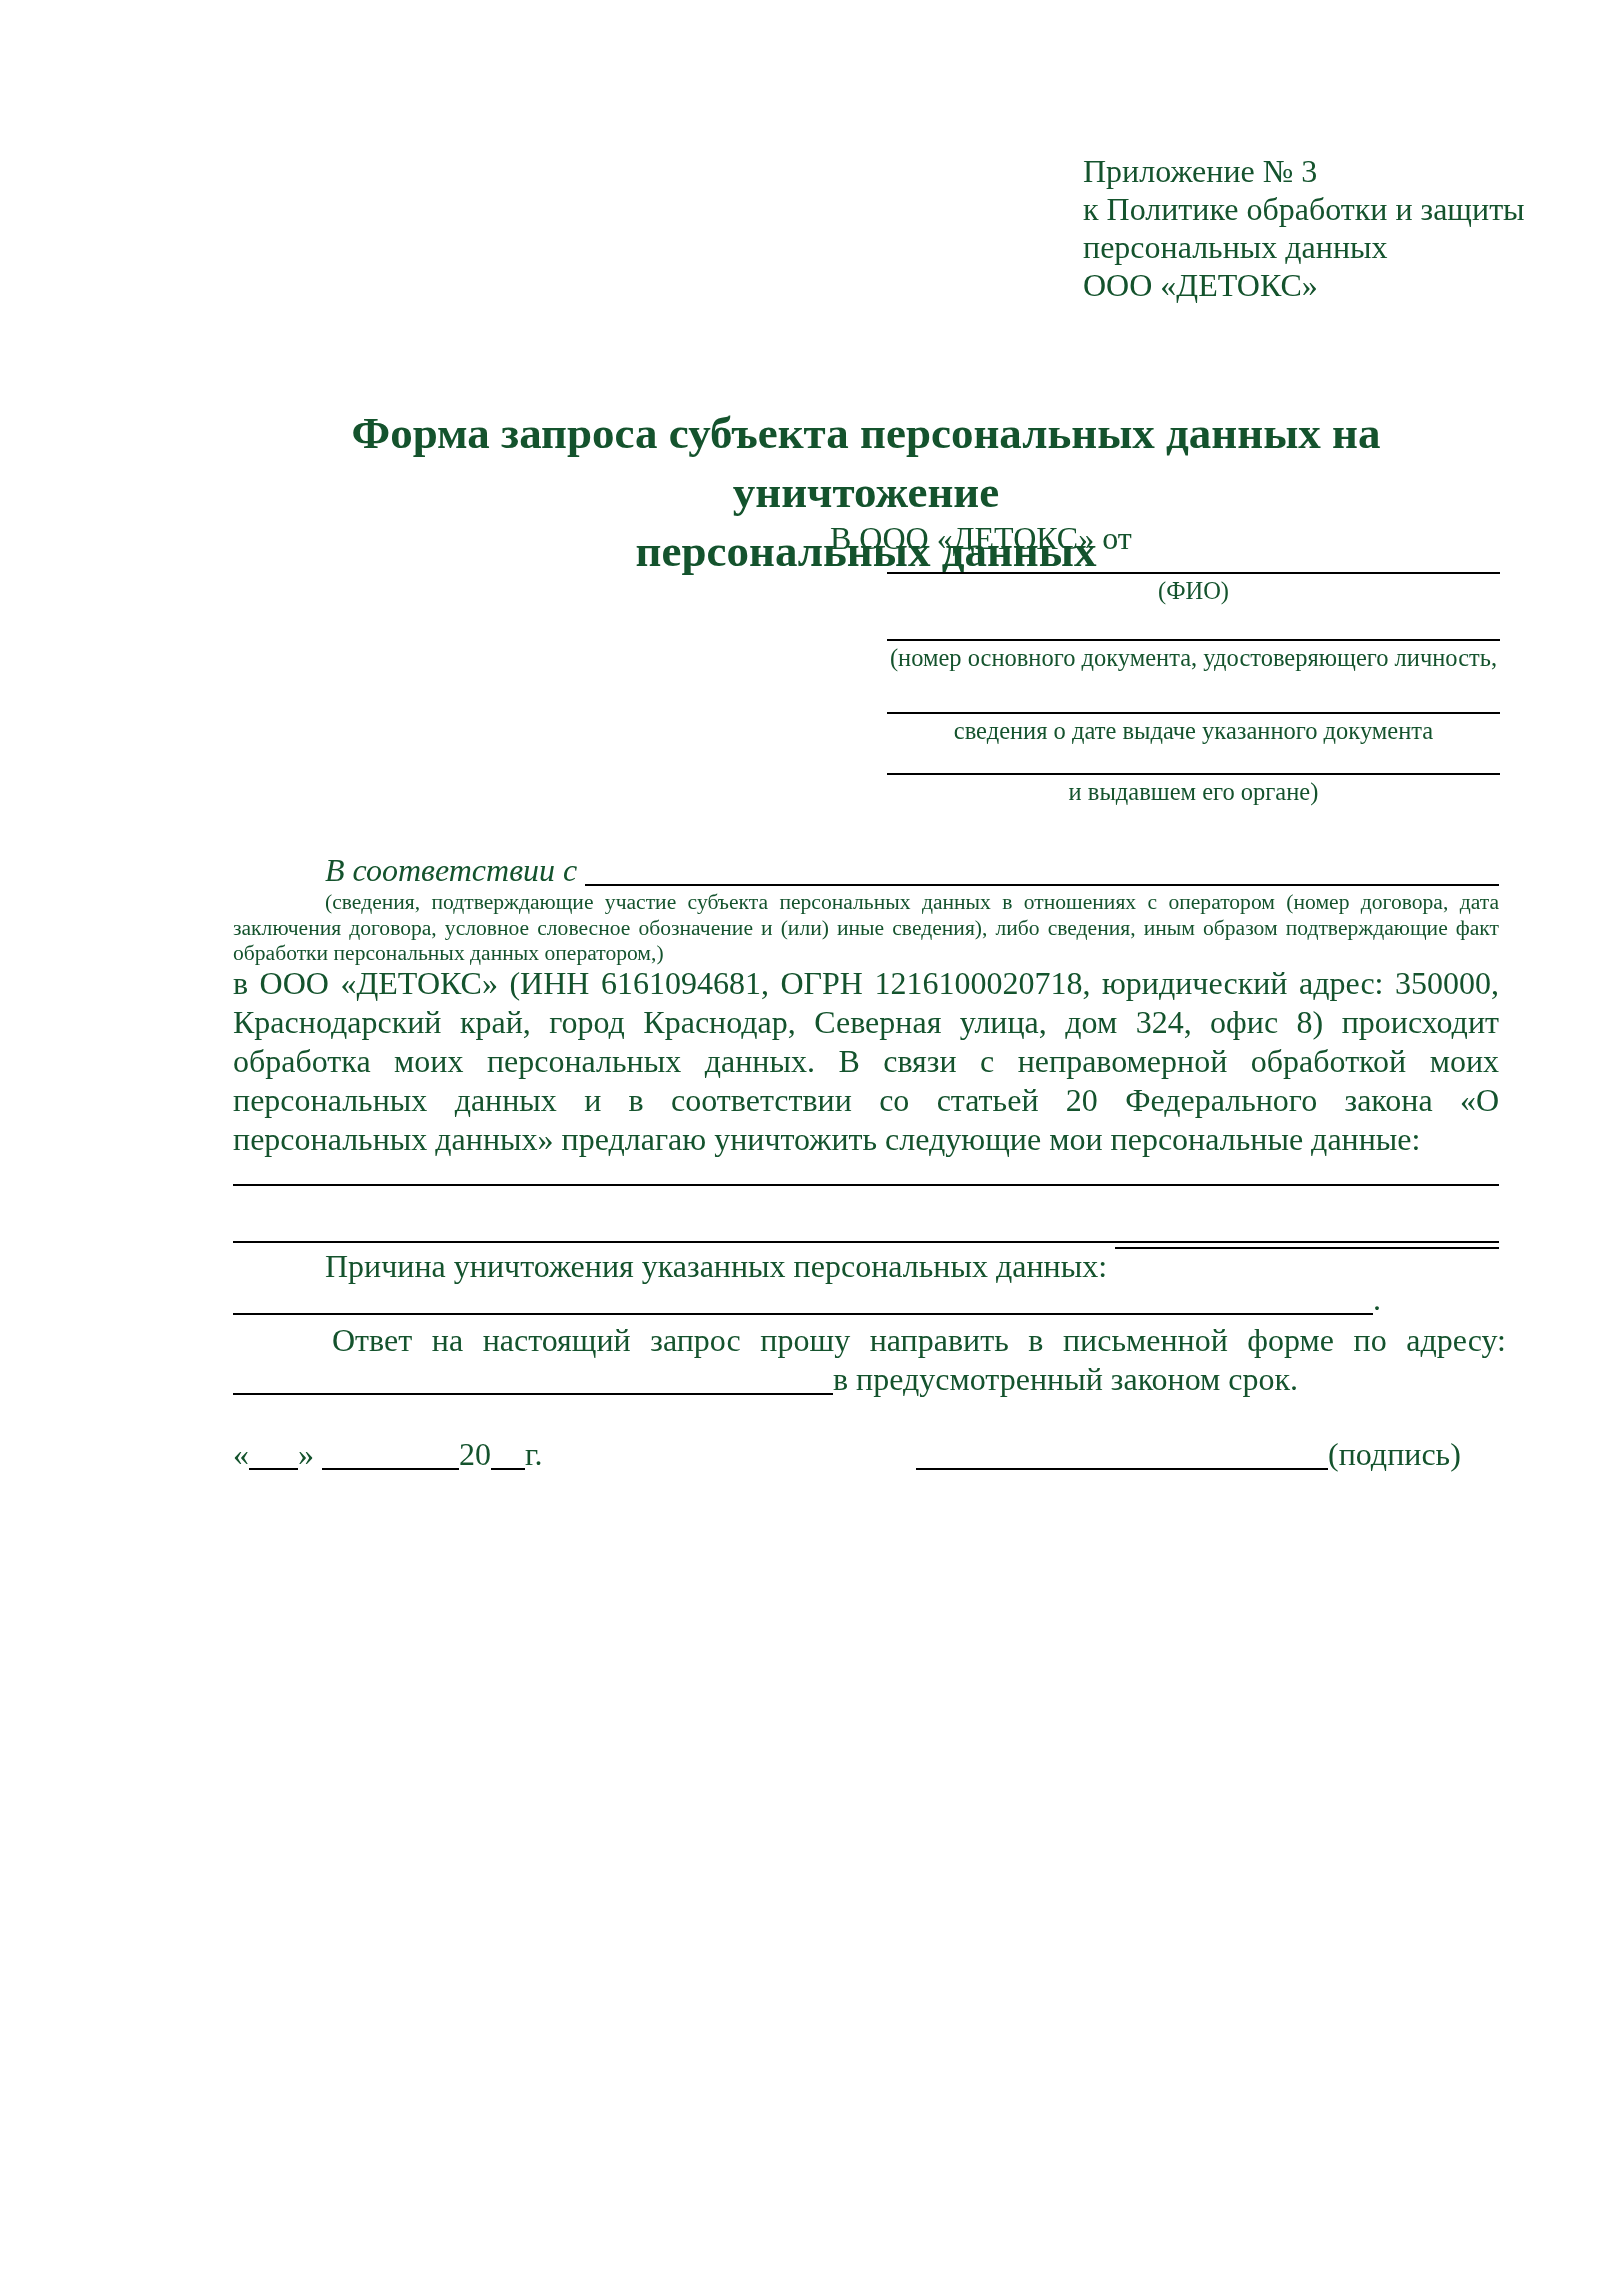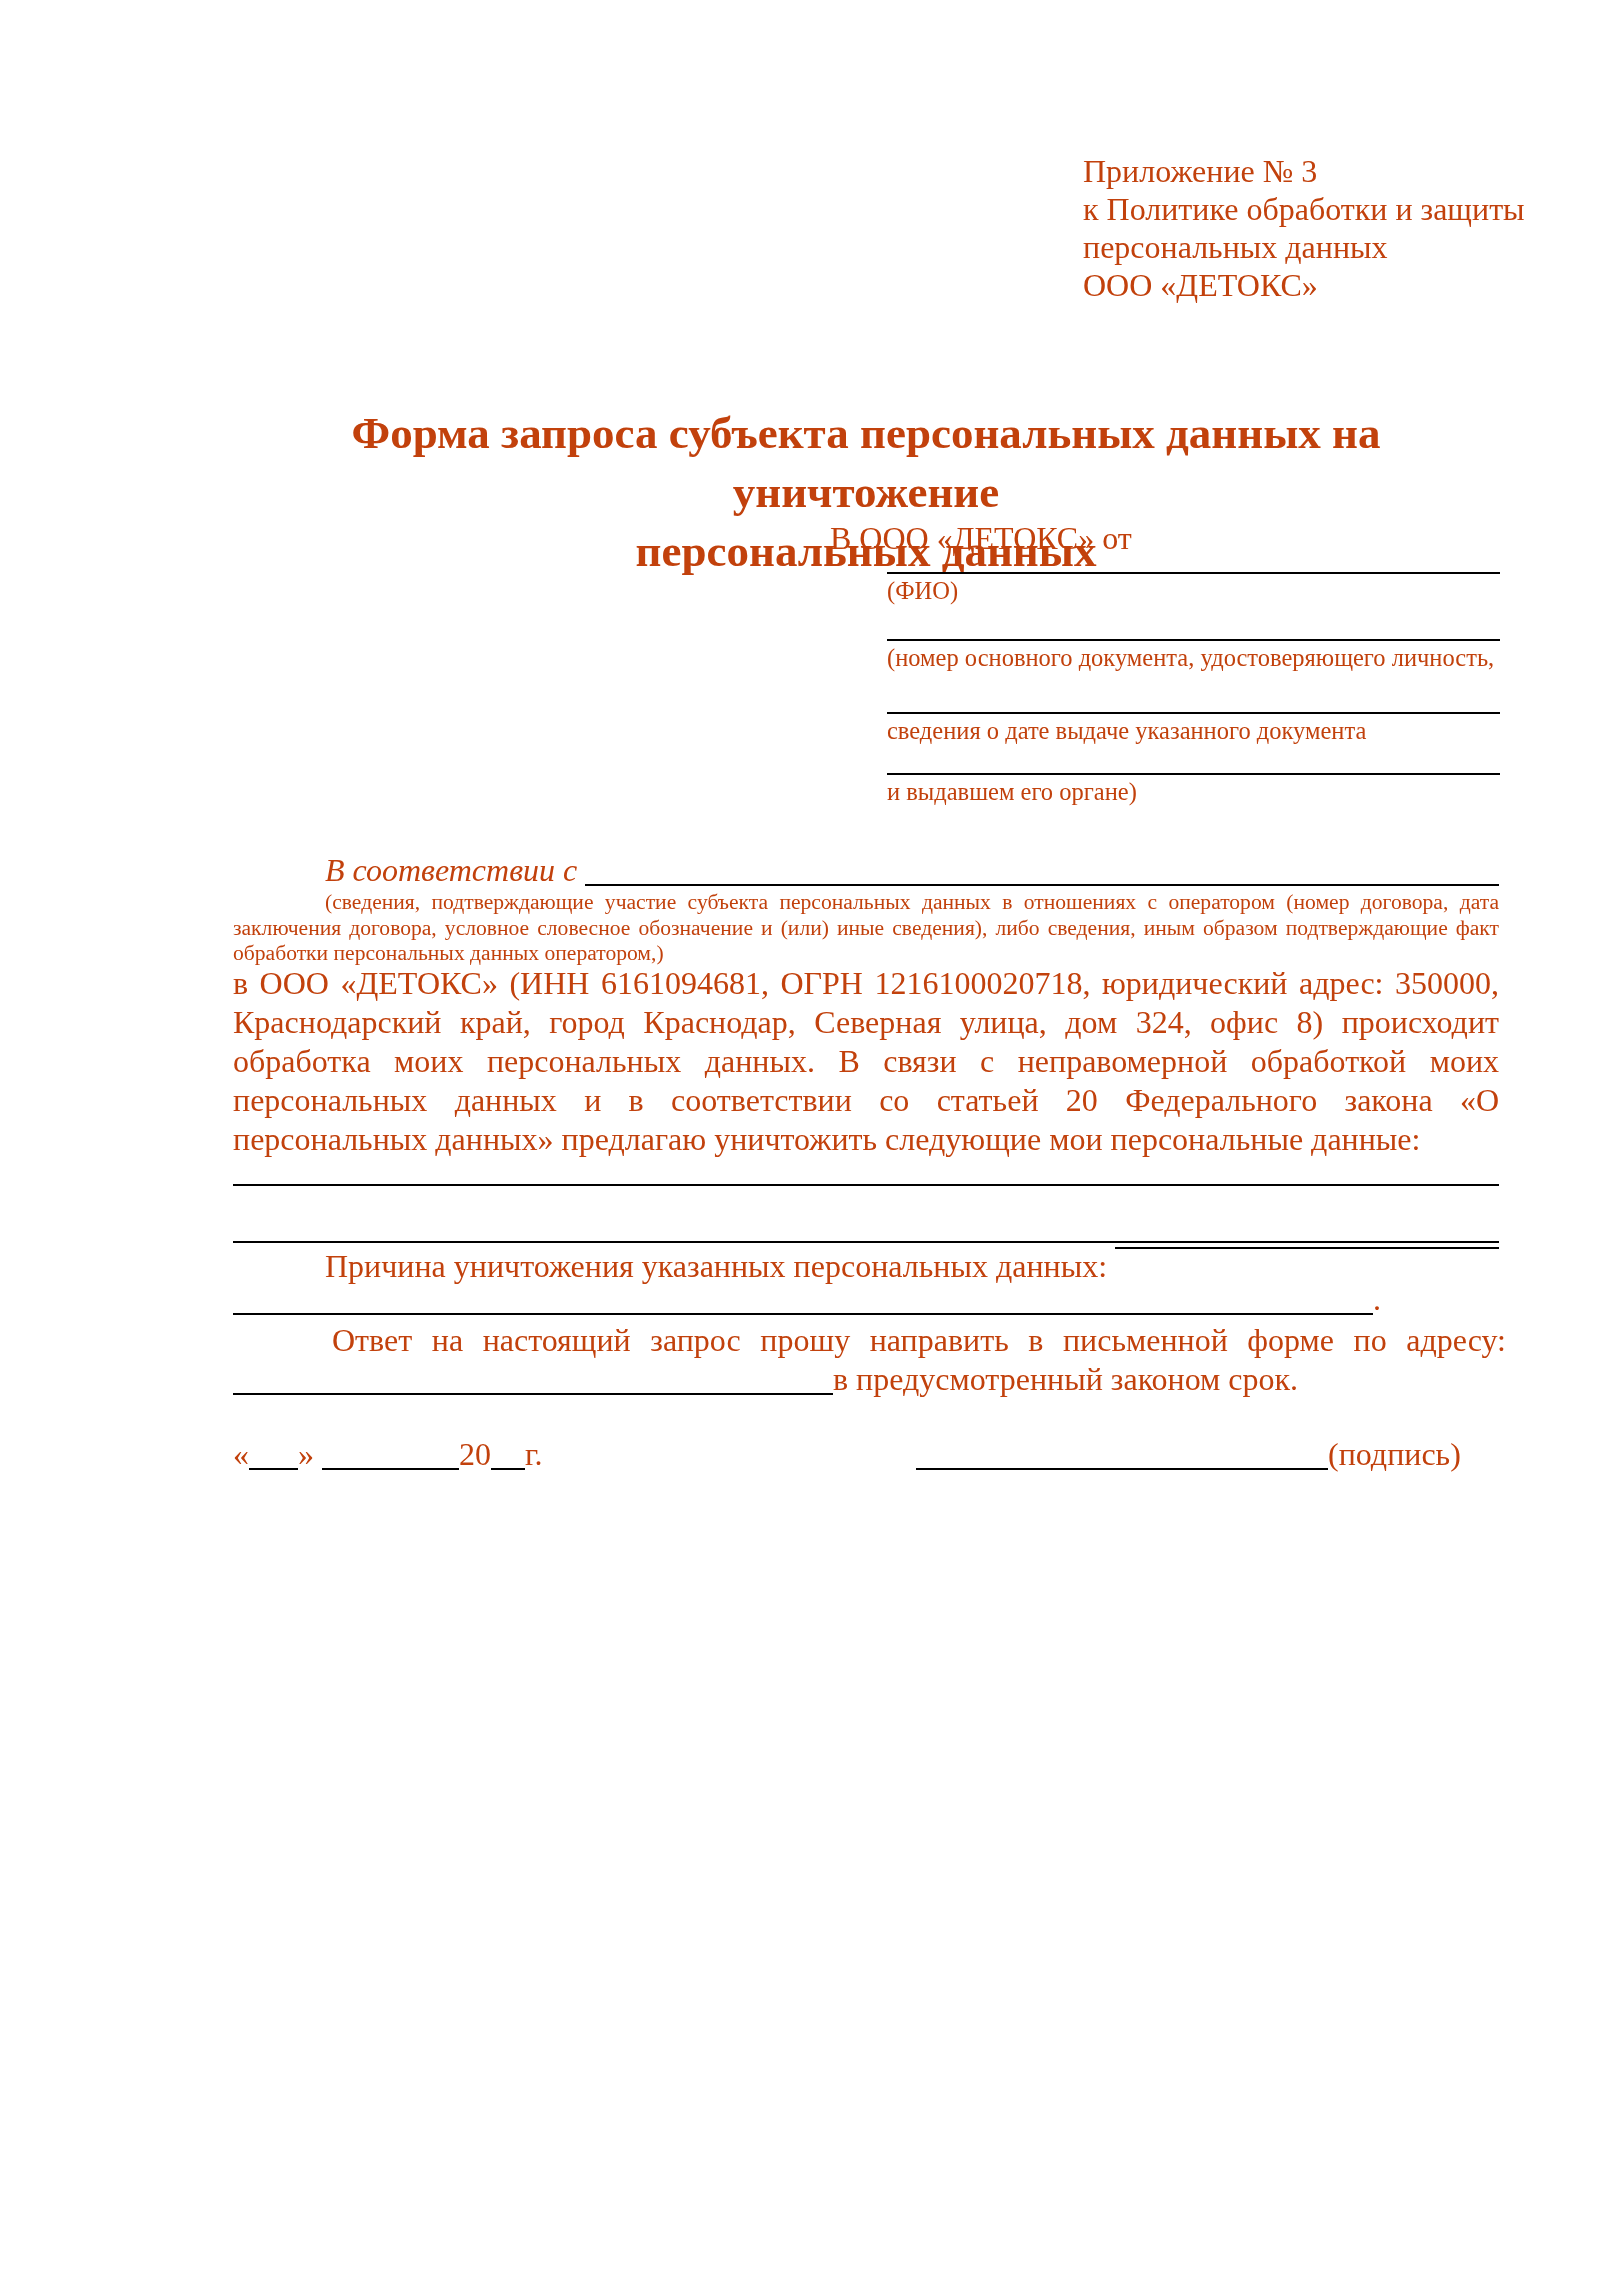--- a/index.html
+++ b/index.html
@@ -2,21 +2,21 @@
 <html><head>
 <meta charset="utf-8">
 <style>
   html,body { margin:0; padding:0; background:#e8e8e8; }
   .page {
     position: relative;
     width: 1621px;
     height: 2293px;
     background: #ffffff;
     font-family: "Liberation Serif", "DejaVu Serif", serif;
-    color: #c2410c;
+    color: #14532d;
     overflow: hidden;
     margin: 0 auto;
   }
   .abs { position: absolute; }
 
   
   .annex { left:1083px; top:152px; font-size:32px; line-height:38px; }
 
   
   .title {
@@ -24,20 +24,21 @@
     text-align:center; font-weight:bold;
     font-size:45px; line-height:59px;
   }
 
   .addressee { left:830px; top:520px; font-size:32px; }
 
   
   .id-row {
     left:887px; width:613px;
     border-top:2.9px solid #000;
+    text-align:center;
     font-size:24.5px; line-height:27.4px;
     padding-top:2.9px;
   }
 
   
   .accordance {
     left:233px; top:851px; width:1266px; height:39px;
     display:flex; align-items:flex-end;
     font-size:32px; line-height:39px;font-style:italic;
   }

